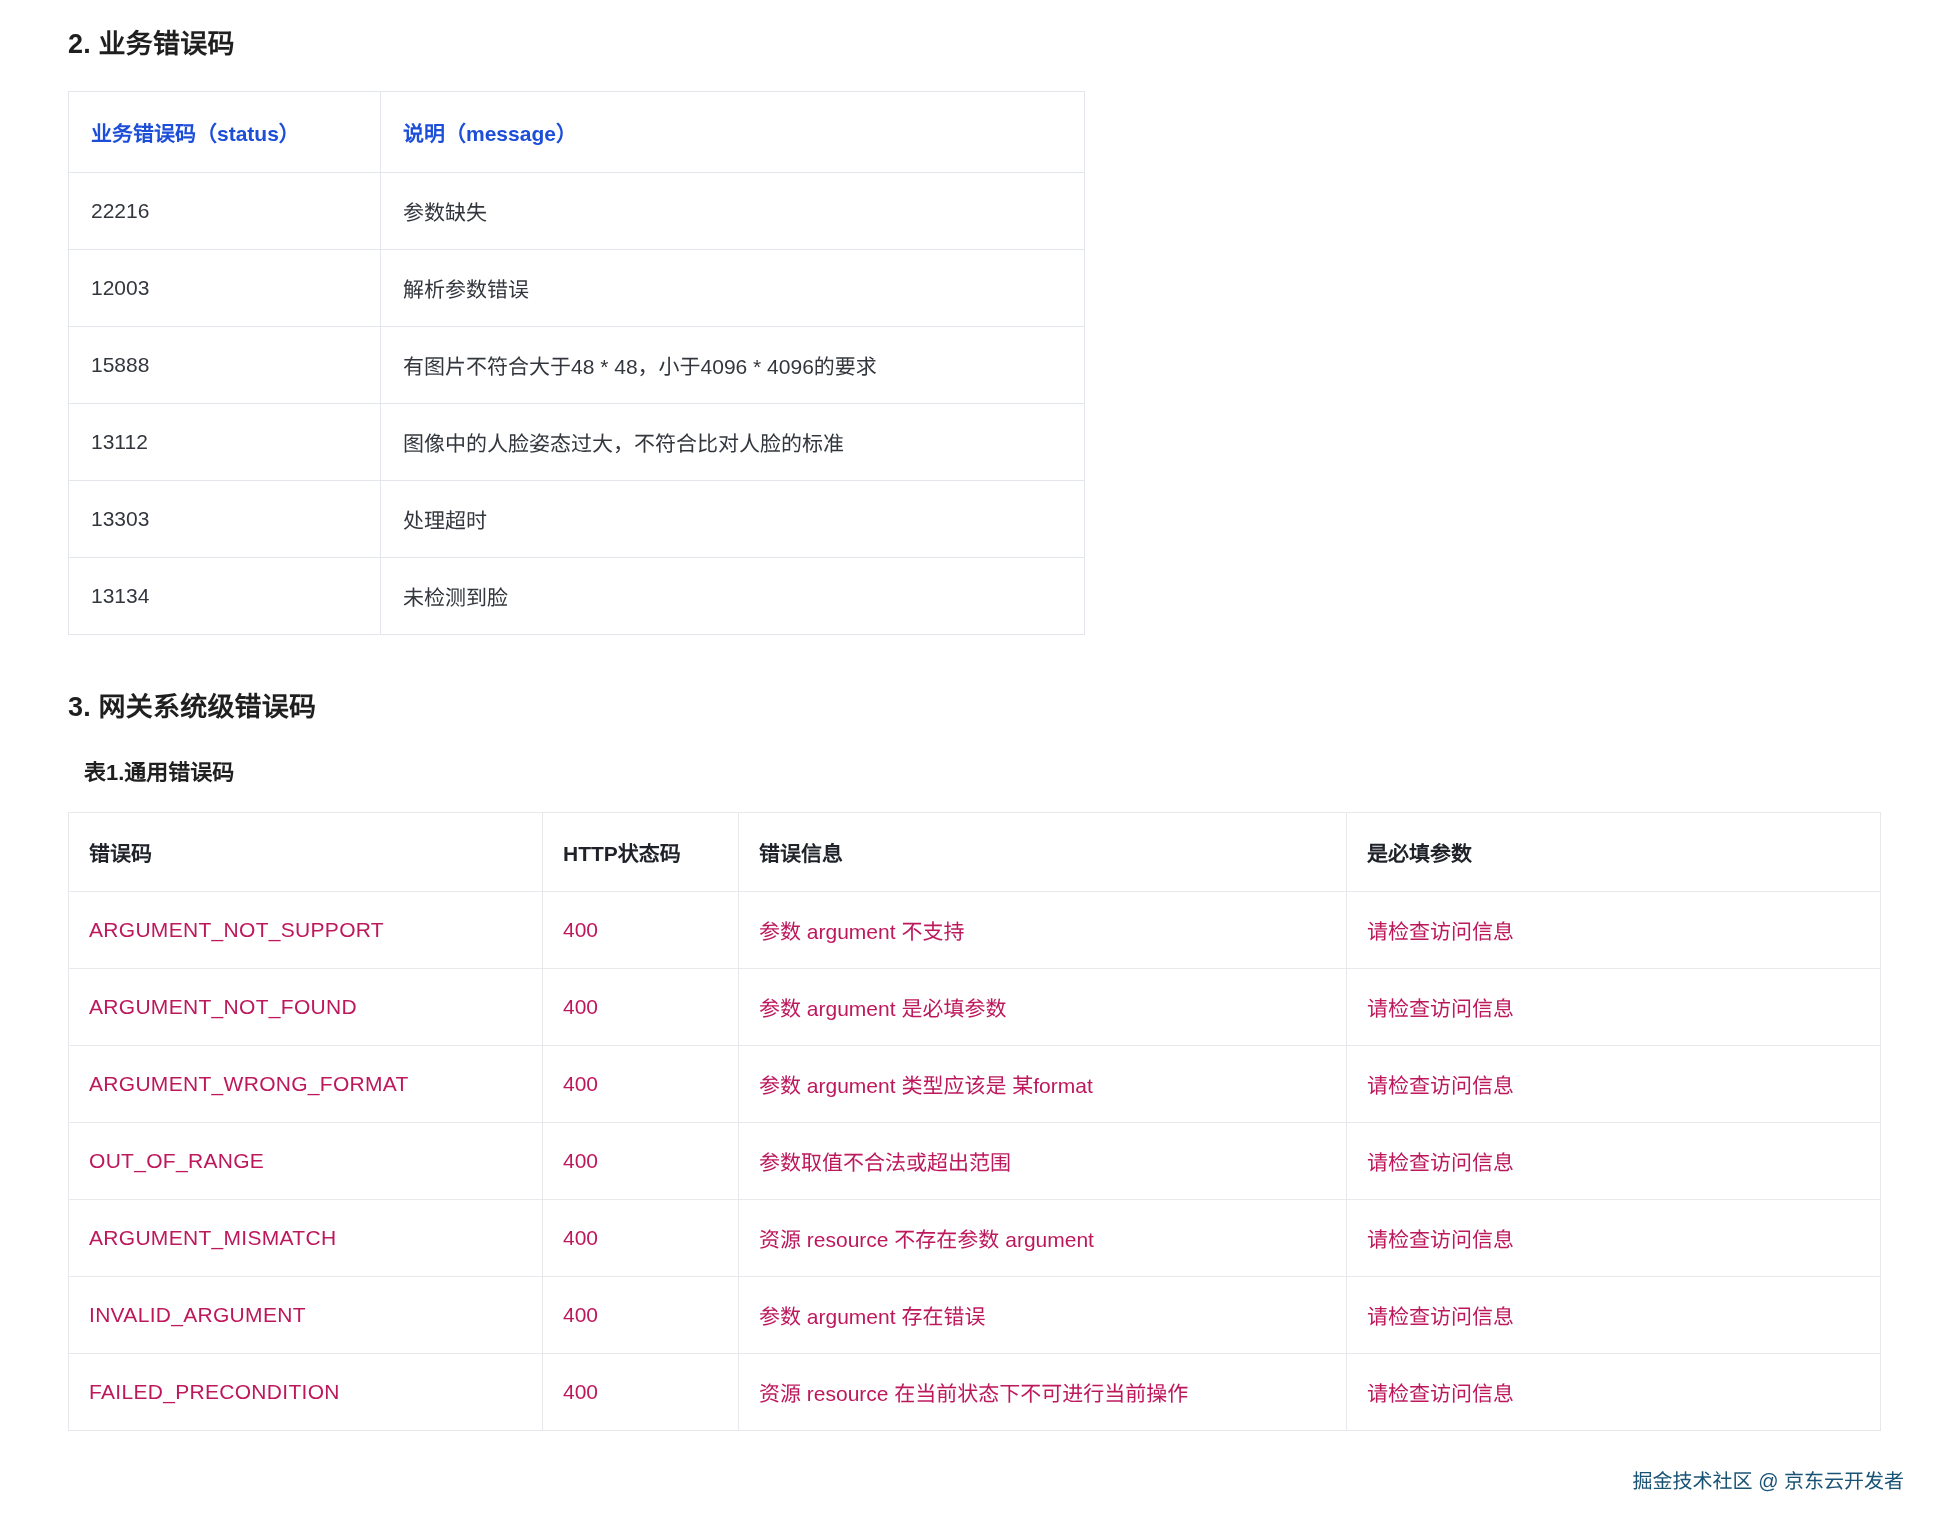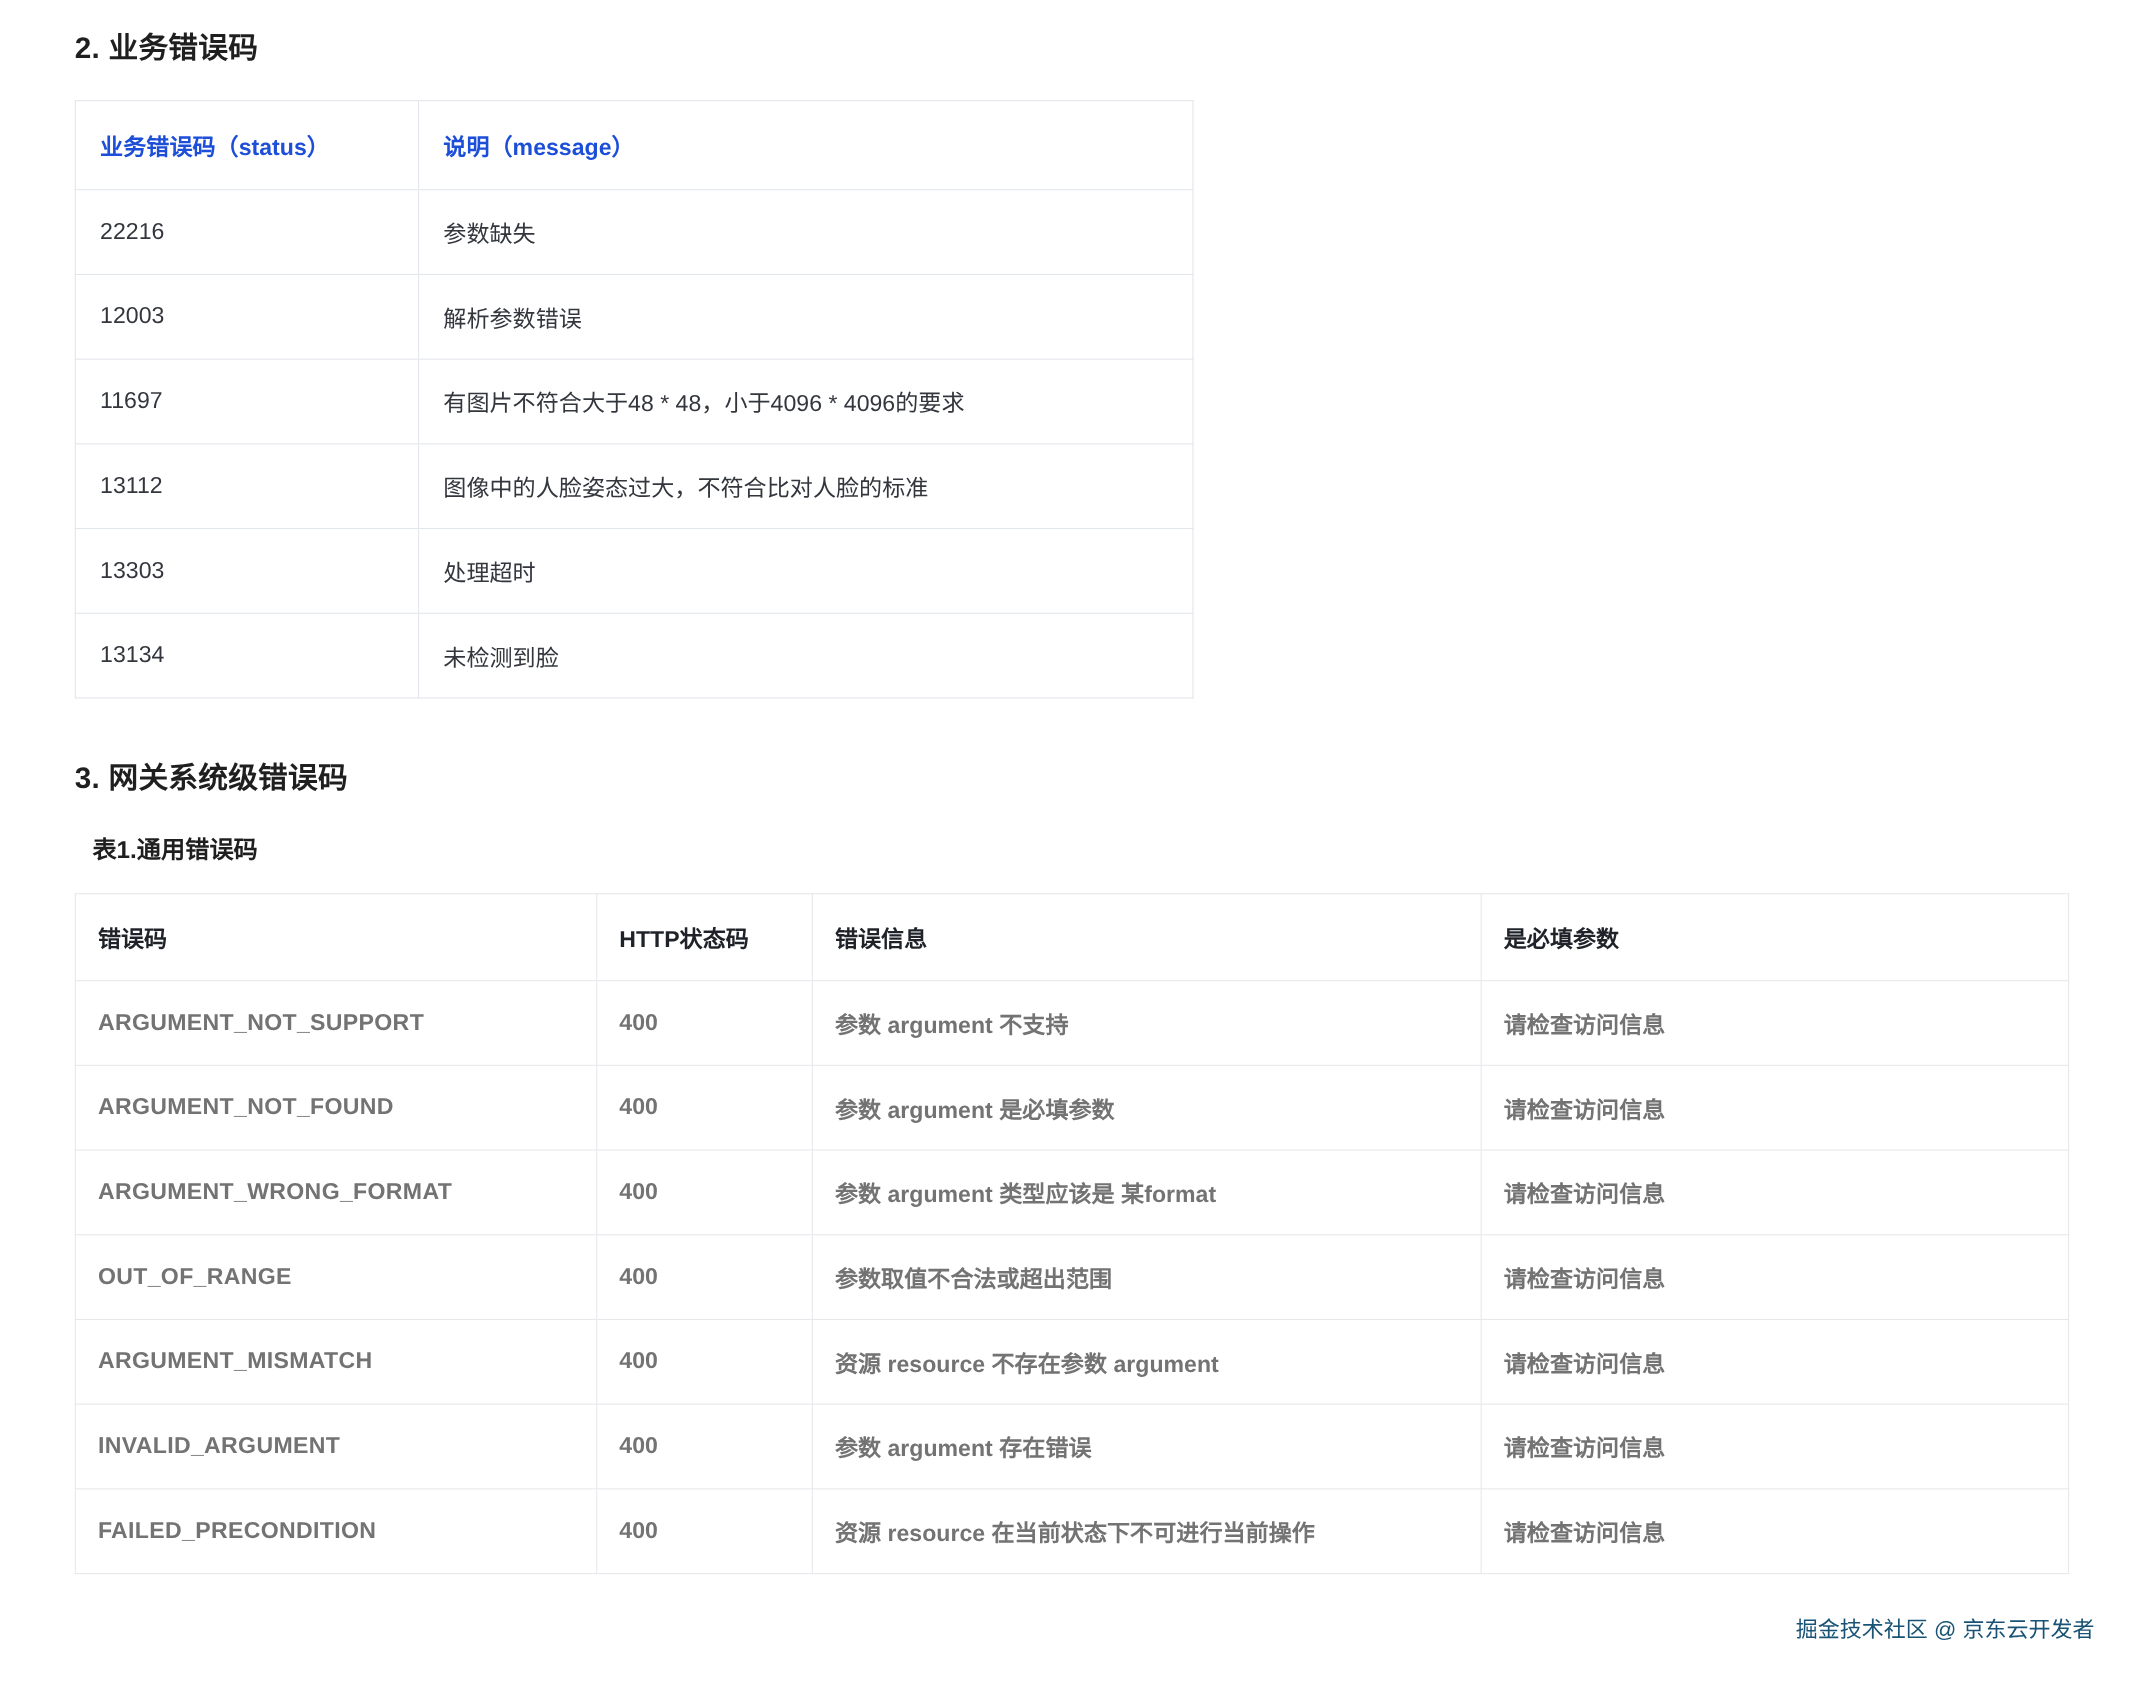--- a/index.html
+++ b/index.html
@@ -70,22 +70,22 @@
     width: 1812px;
     margin: 0;
   }
   table.gw th, table.gw td {
     border: 1px solid #e6e8ec;
     text-align: left;
     vertical-align: middle;
     padding: 0 20px;
     height: 76px;
     font-size: 21px;
-    color: #737373;
-    font-weight: bold;
+    color: #be185d;
+    font-weight: normal;
   }
   table.gw th {
     font-weight: bold;
     color: #1f2329;
     height: 78px;
   }
   table.gw col.g1 { width: 474px; }
   table.gw col.g2 { width: 196px; }
   table.gw col.g3 { width: 608px; }
   table.gw col.g4 { width: 534px; }
@@ -126,21 +126,21 @@
     <tbody>
       <tr>
         <td>22216</td>
         <td>参数缺失</td>
       </tr>
       <tr>
         <td>12003</td>
         <td>解析参数错误</td>
       </tr>
       <tr>
-        <td>11697</td>
+        <td>15888</td>
         <td>有图片不符合大于48 * 48，小于4096 * 4096的要求</td>
       </tr>
       <tr>
         <td>13112</td>
         <td>图像中的人脸姿态过大，不符合比对人脸的标准</td>
       </tr>
       <tr>
         <td>13303</td>
         <td>处理超时</td>
       </tr>

